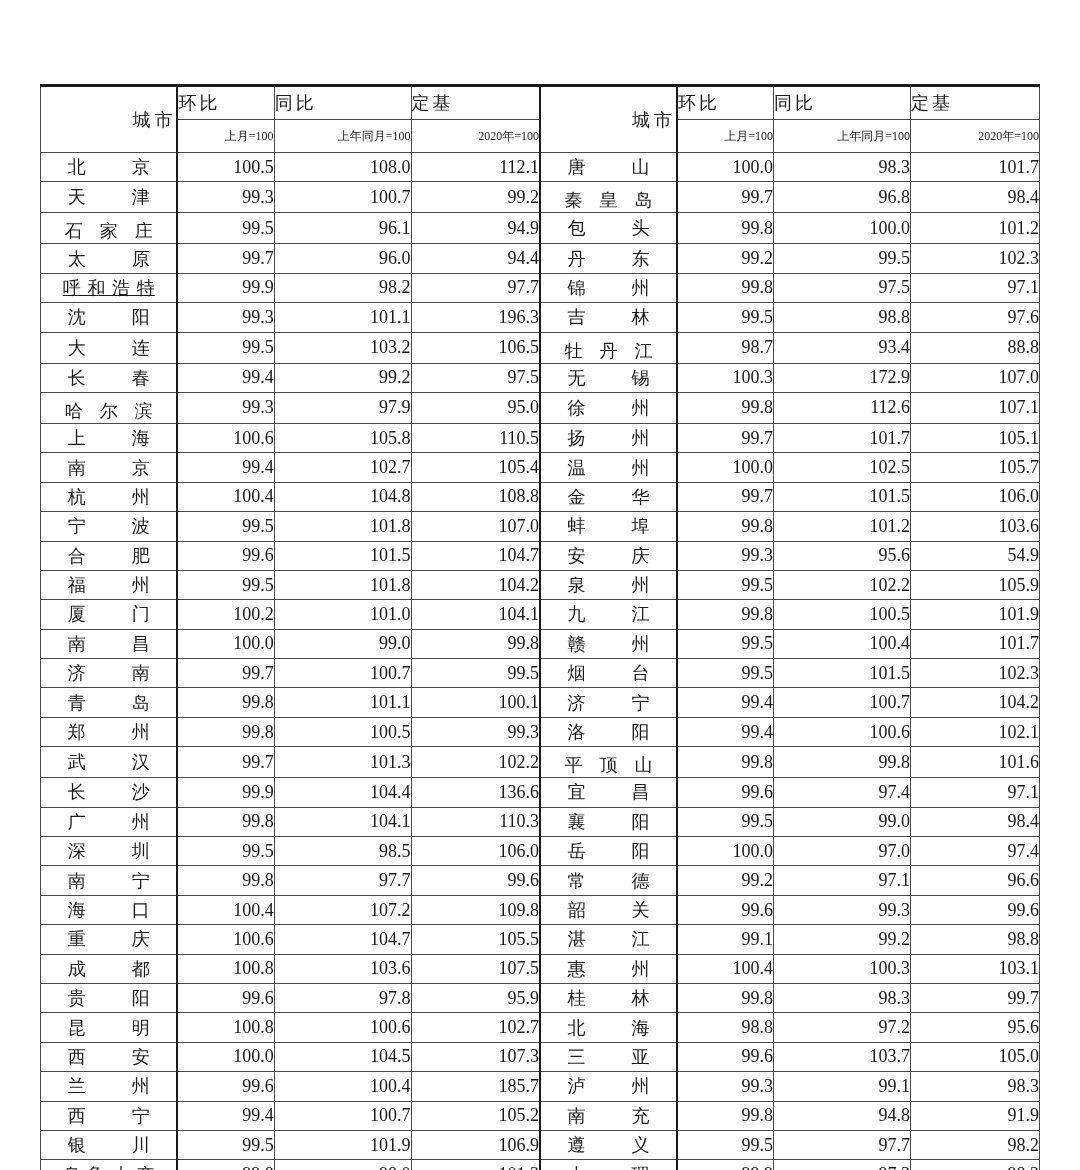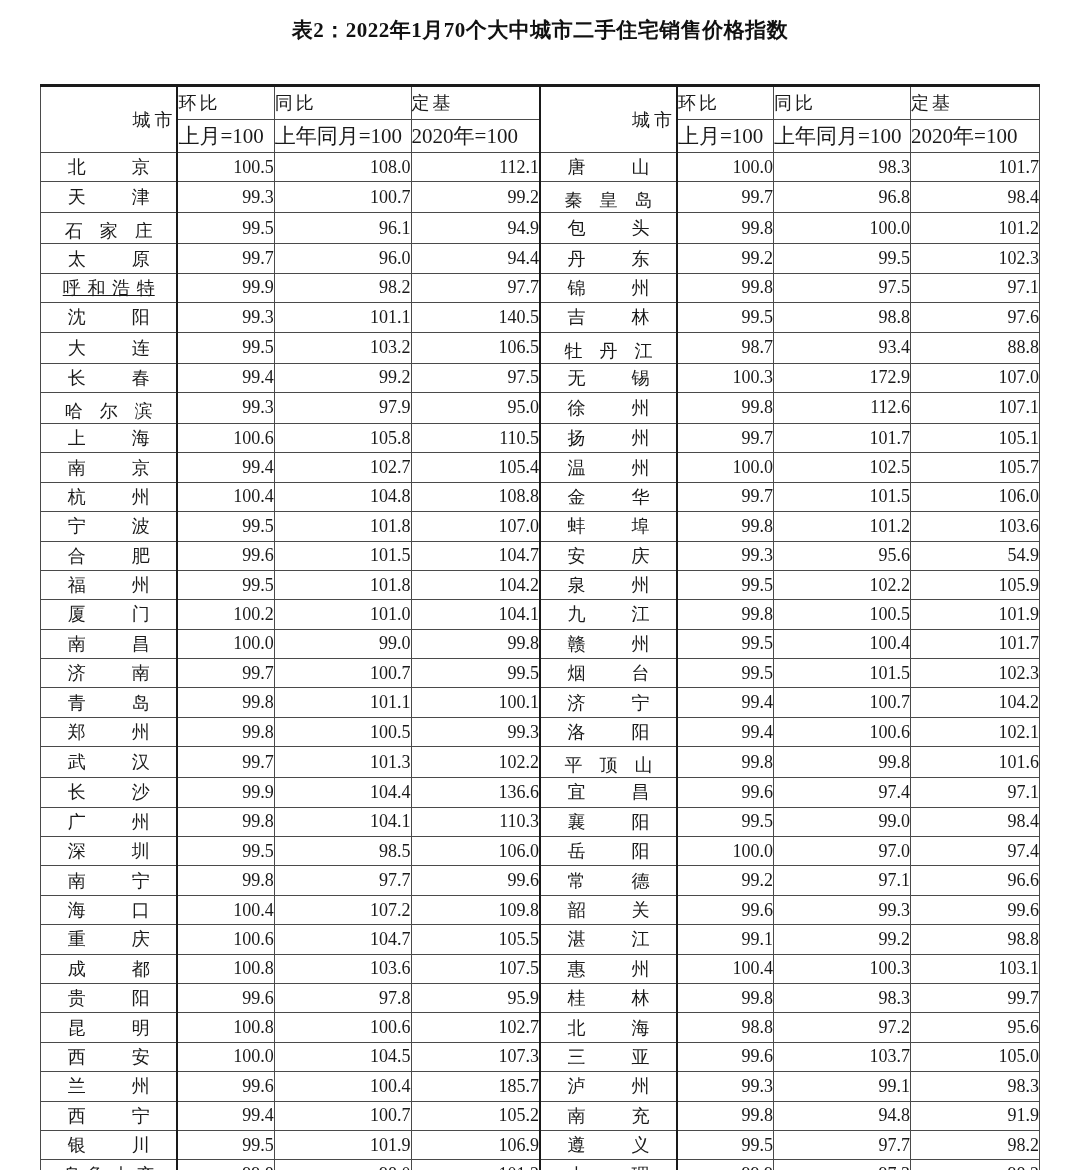--- a/index.html
+++ b/index.html
@@ -74,22 +74,22 @@
     letter-spacing: 4px;
     padding: 0 6px;
   }
   .h-grp {
     text-align: left;
     font-size: 18px;
     letter-spacing: 3px;
     height: 32px;
   }
   .h-sub {
-    text-align: left;
-    font-size: 21px;
+    text-align: right;
+    font-size: 12px;
     height: 32px;
     letter-spacing: 0px;
   }
 
   
   .c-city {
     text-align: center;
     font-size: 18px;
     height: 28.4px;
     padding: 0 10px;
@@ -118,21 +118,20 @@
   col.w-city { width: 136px; }
   col.w-n1   { width: 96px; }
   col.w-n2   { width: 136px; }
   col.w-n3   { width: 128px; }
 </style>
 </head>
 <body>
 
 <div class="page">
 
-  <div class="title">表2：2022年1月70个大中城市二手住宅销售价格指数</div>
 
   <div class="table-wrap">
     <table class="idx">
       <colgroup>
         <col class="w-city">
           <col class="w-n1">
           <col class="w-n2">
           <col class="w-n3">
         <col class="w-city">
           <col class="w-n1">
@@ -207,21 +206,21 @@
             <td class="c-num sep-right">97.7</td>
             <td class="c-city"><span class="cname len2">锦州</span></td>
             <td class="c-num sep-left">99.8</td>
             <td class="c-num">97.5</td>
             <td class="c-num">97.1</td>
           </tr>
           <tr>
             <td class="c-city"><span class="cname len2">沈阳</span></td>
             <td class="c-num sep-left">99.3</td>
             <td class="c-num">101.1</td>
-            <td class="c-num sep-right">140.5</td>
+            <td class="c-num sep-right">196.3</td>
             <td class="c-city"><span class="cname len2">吉林</span></td>
             <td class="c-num sep-left">99.5</td>
             <td class="c-num">98.8</td>
             <td class="c-num">97.6</td>
           </tr>
           <tr>
             <td class="c-city"><span class="cname len2">大连</span></td>
             <td class="c-num sep-left">99.5</td>
             <td class="c-num">103.2</td>
             <td class="c-num sep-right">106.5</td>

